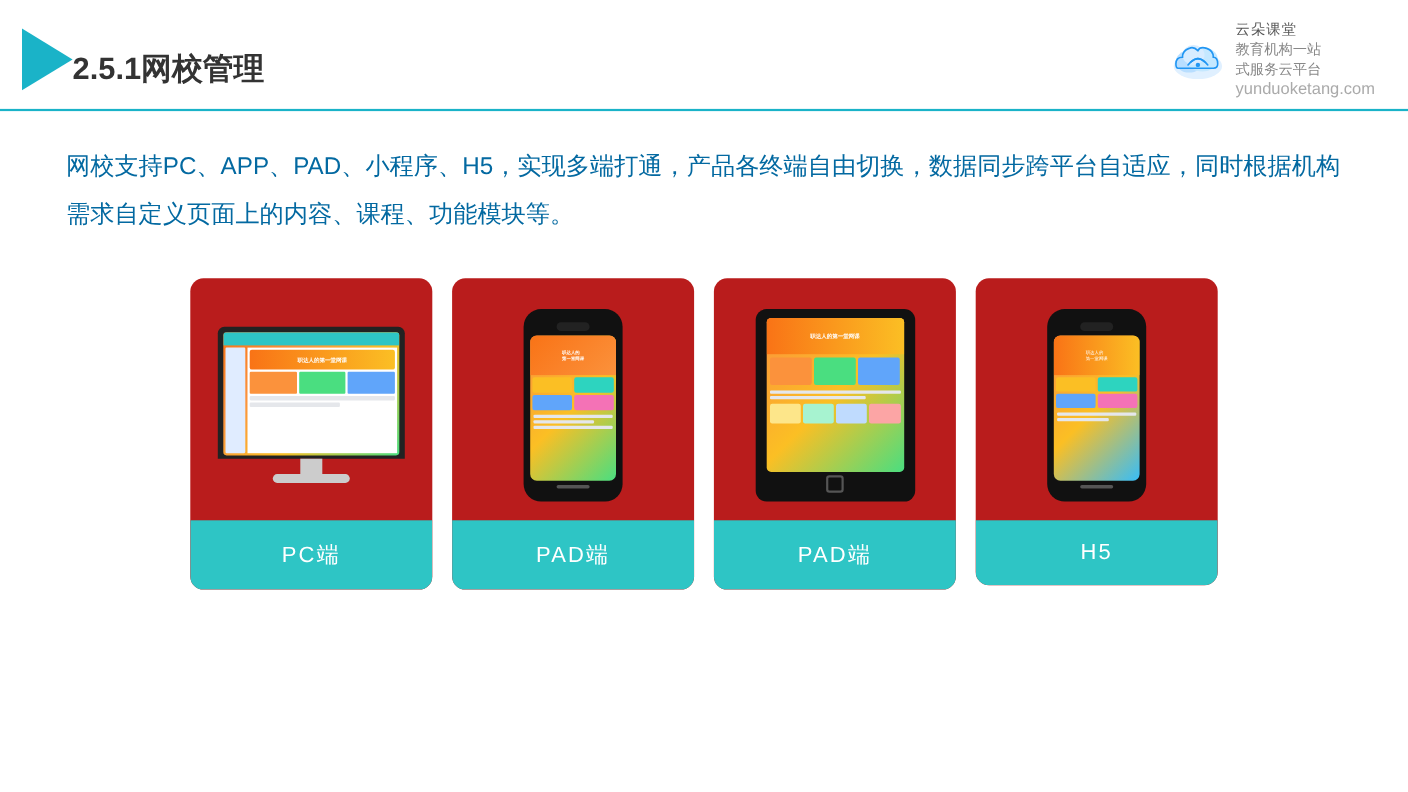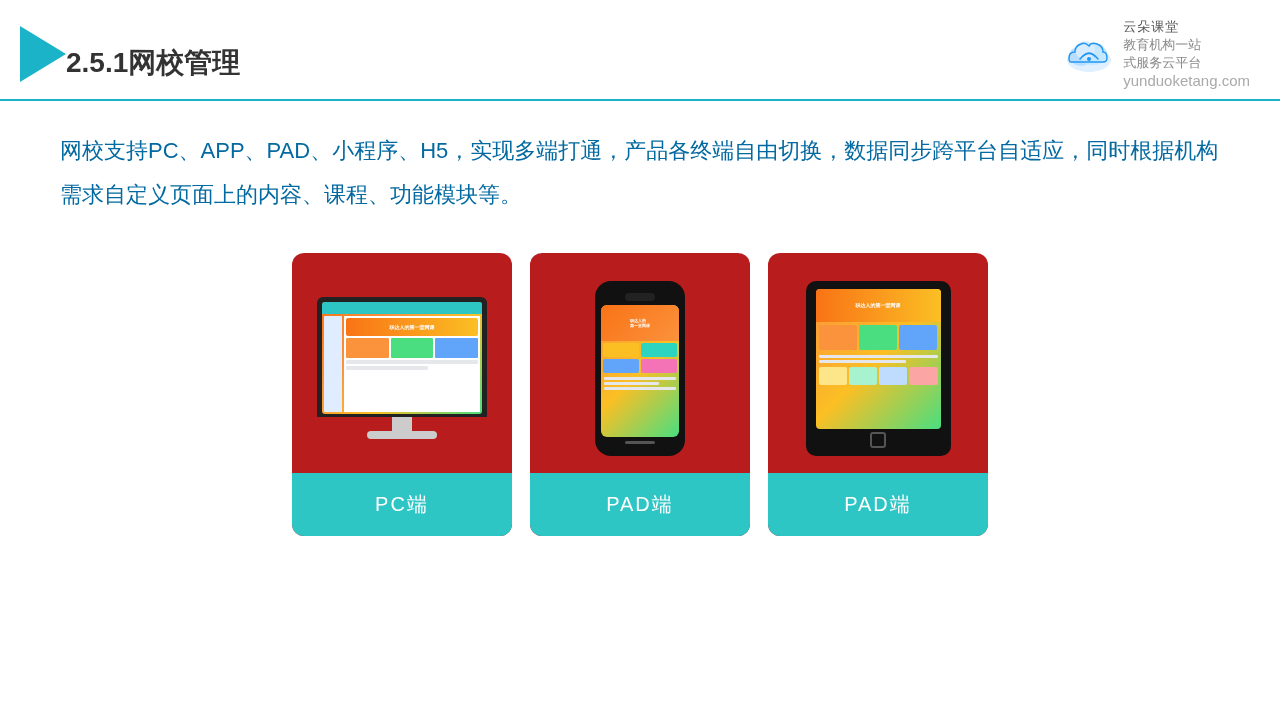--- a/index.html
+++ b/index.html
@@ -386,15 +386,37 @@
               <div style="flex:1;height:18px;background:#fca5a5;border-radius:2px;"></div>
             </div>
           </div>
           <div class="tablet-home"></div>
         </div>
       </div>
       <div class="card-label">PAD端</div>
     </div>
 
 
+    <div class="card">
+      <div class="card-image-area">
+        <div class="mini-phone">
+          <div class="mini-phone-notch"></div>
+          <div class="mini-phone-screen">
+            <div style="height:28%;background:linear-gradient(90deg,#f97316,#fbbf24);display:flex;align-items:center;justify-content:center;">
+              <span style="font-size:4px;color:#fff;">职达人的<br>第一堂网课</span>
+            </div>
+            <div style="padding:2px;display:flex;flex-wrap:wrap;gap:2px;">
+              <div style="width:calc(50% - 1px);height:13px;background:#fbbf24;border-radius:2px;"></div>
+              <div style="width:calc(50% - 1px);height:13px;background:#2dd4bf;border-radius:2px;"></div>
+              <div style="width:calc(50% - 1px);height:13px;background:#60a5fa;border-radius:2px;"></div>
+              <div style="width:calc(50% - 1px);height:13px;background:#f472b6;border-radius:2px;"></div>
+            </div>
+            <div style="height:3px;background:#e5e7eb;margin:2px 3px;border-radius:1px;"></div>
+            <div style="height:3px;background:#e5e7eb;margin:2px 3px;border-radius:1px;width:60%;"></div>
+          </div>
+          <div class="mini-home-bar"></div>
+        </div>
+      </div>
+      <div class="card-label">H5</div>
+    </div>
 
   </div>
 </div>
 
 </body></html>

